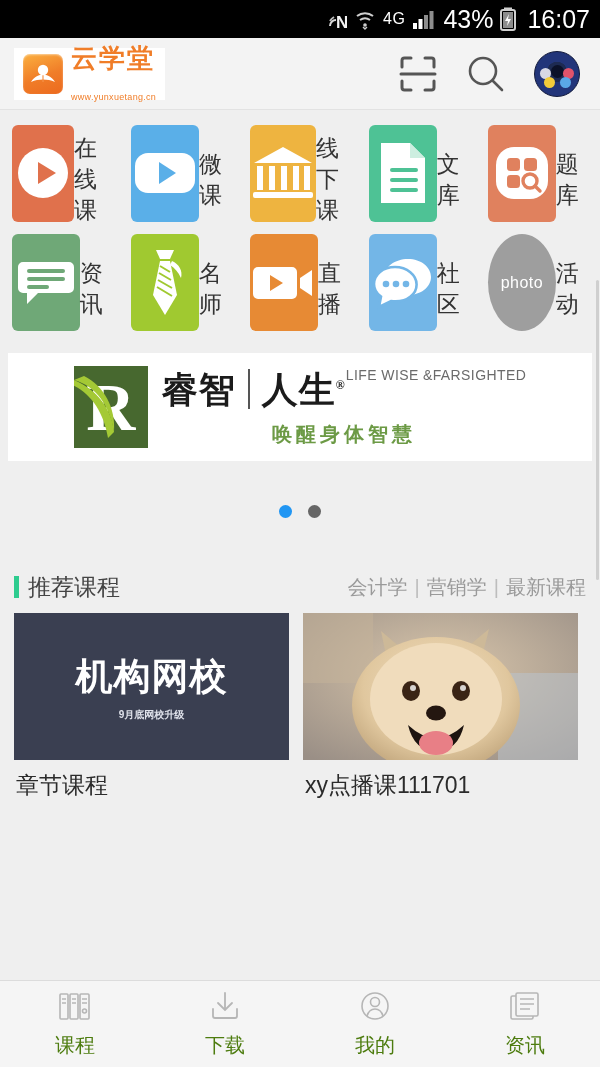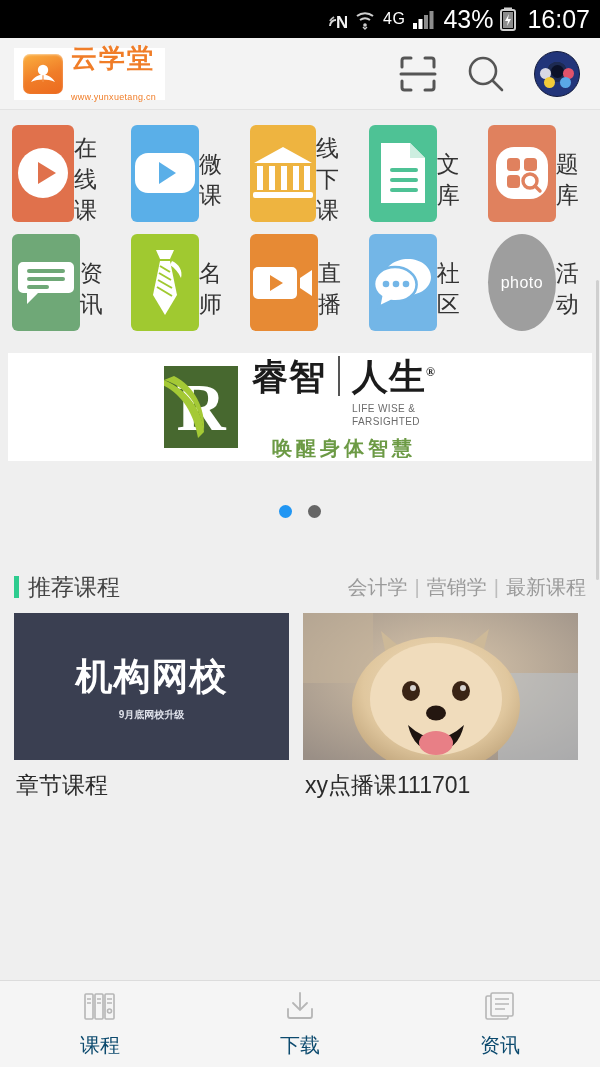--- a/index.html
+++ b/index.html
@@ -89,25 +89,25 @@
   .banner-logo .R { color: #ffffff; font-family: "Liberation Serif", serif; font-size: 68px;
     font-weight: bold; line-height: 1; position: relative; z-index: 2; }
   .banner-logo .swoosh {
     position: absolute; left: -6px; top: 8px; width: 74px; height: 72px; z-index: 3;
   }
   .banner-txt { display: flex; flex-direction: column; }
   .banner-row1 { display: flex; align-items: flex-start; gap: 10px; }
   .b-cn { font-size: 36px; font-weight: bold; color: #1b1b1b;
     font-family: "Liberation Serif", serif; letter-spacing: 1px; }
   .b-div { width: 2px; height: 40px; background: #555; margin: 3px 2px 0 2px; }
-  .b-right { display: flex; flex-direction: column; }
+  .b-right { display: flex; }
   .b-cn2 { font-size: 36px; font-weight: bold; color: #1b1b1b;
     font-family: "Liberation Serif", serif; letter-spacing: 1px; position: relative; }
   .b-reg { font-size: 12px; vertical-align: super; }
-  .b-en { font-size: 10px; color: #6b6b6b; line-height: 1.25; letter-spacing: .4px; margin-top: 1px; }
+  .b-en { font-size: 14px; color: #6b6b6b; line-height: 1.25; letter-spacing: .4px; margin-top: 1px; }
   .b-sub { font-size: 20px; color: #6c9a45; letter-spacing: 4px; margin-top: 6px;
     font-family: Liberation Sans, sans-serif; font-weight: bold; text-align: center; }
 
   .dots { height: 100px; display: flex; align-items: center; justify-content: center; gap: 16px; }
   .dot-i { width: 13px; height: 13px; border-radius: 50%; }
 
   
   .sec-head {
     display: flex; align-items: center; padding: 0 14px; height: 52px;
     background: #efefef;
@@ -129,21 +129,21 @@
   .thumb-photo { background: #b9a894; position: relative; }
   .card-title { font-size: 23px; color: #2b2b2b; padding: 10px 2px 12px 2px; white-space: nowrap; }
 
   
   .tabbar {
     position: absolute; left: 0; bottom: 0; width: 600px; height: 87px;
     background: #f5f5f5; border-top: 1px solid #dcdcdc;
     display: flex; align-items: center;
   }
   .tab { flex: 1; display: flex; flex-direction: column; align-items: center; gap: 6px; }
-  .tab-label { font-size: 20px; color: #0c4a6e; }
+  .tab-label { font-size: 20px; color: #4d7c0f; }
   .tab.active .tab-label { color: #1f9cf0; }
 </style>
 </head>
 <body>
 
 <div class="phone">
 
   <div class="statusbar">
     <span class="si">
       <svg width="20" height="22" viewBox="0 0 20 22">
@@ -463,20 +463,30 @@
       <span>
         <svg width="36" height="32" viewBox="0 0 36 32" fill="none" stroke="#b6b6b6" stroke-width="1.8" stroke-linecap="round">
           <path d="M18 3v16"></path>
             <path d="M11 13l7 7 7-7"></path>
           <path d="M6 19v7a2 2 0 0 0 2 2h20a2 2 0 0 0 2-2v-7"></path>
         </svg>
       </span>
       <span class="tab-label">下载</span>
     </div>
 
+    <div class="tab">
+      <span>
+        <svg width="36" height="32" viewBox="0 0 36 32" fill="none" stroke="#b6b6b6" stroke-width="1.6">
+          <circle cx="18" cy="16" r="13"></circle>
+          <circle cx="18" cy="12" r="4.5"></circle>
+          <path d="M10 26c1.5-5 4.5-7 8-7s6.5 2 8 7"></path>
+        </svg>
+      </span>
+      <span class="tab-label">我的</span>
+    </div>
 
     <div class="tab">
       <span>
         <svg width="36" height="32" viewBox="0 0 36 32" fill="none" stroke="#b6b6b6" stroke-width="1.6">
           <rect x="4" y="6" width="22" height="23" rx="1.5"></rect>
           <rect x="9" y="3" width="22" height="23" rx="1.5" fill="#f5f5f5"></rect>
           <path d="M13 9h14M13 14h14M13 19h10"></path>
         </svg>
       </span>
       <span class="tab-label">资讯</span>

